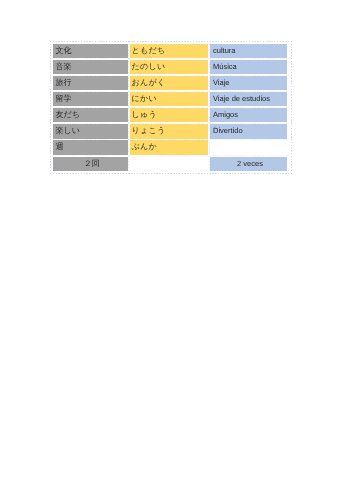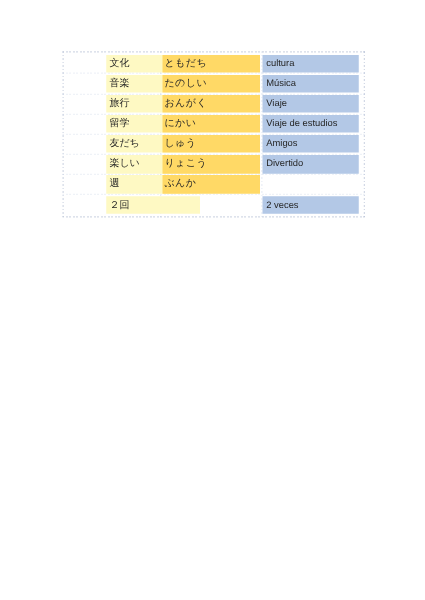--- a/index.html
+++ b/index.html
@@ -12,21 +12,21 @@
          repeating-linear-gradient(to bottom,rgba(150,165,195,0.42) 0 1.4px,transparent 1.4px 2.8px) left top/1px 100% no-repeat,
          repeating-linear-gradient(to bottom,rgba(150,165,195,0.42) 0 1.4px,transparent 1.4px 2.8px) right top/1px 100% no-repeat;}
   .gridline-v{position:absolute;top:40.5px;height:133px;width:1px;
        background:repeating-linear-gradient(to bottom,rgba(155,175,210,0.22) 0 1.4px,transparent 1.4px 2.8px);}
   .gridline-h{position:absolute;left:50px;width:242px;height:1px;
        background:repeating-linear-gradient(to right,rgba(155,175,210,0.16) 0 1.4px,transparent 1.4px 2.8px);}
   .vocab-table{position:absolute;left:52.5px;top:43.5px;width:236.5px;height:127.4px;}
   .row{position:absolute;left:0;width:236.5px;height:14.35px;}
   .cell{position:absolute;top:0;height:14.35px;line-height:14.35px;font-size:7.5px;color:#262626;
         padding-left:3px;box-sizing:border-box;white-space:nowrap;overflow:hidden;}
-  .c-kanji{left:0;width:75.4px;background:#fef9c3;font-size:8px;margin-left:32px;}
+  .c-kanji{left:0;width:75.4px;background:#a3a3a3;font-size:8px;}
   .c-kana{left:77.5px;width:78px;background:#ffd966;font-size:8px;letter-spacing:0.35px;padding-left:1.5px;}
   .c-es{left:157.5px;width:77px;background:#b3c8e6;}
 </style>
 </head>
 <body>
 
 <div class="page">
   <div class="table-outline"></div>
   <div class="gridline-v" style="left:128px"></div>
   <div class="gridline-v" style="left:209px"></div>
@@ -67,18 +67,18 @@
       </div>
       <div class="row" style="top: 64.6px;">
         <div class="cell c-kanji">友だち</div>
         <div class="cell c-kana">しゅう</div>
         <div class="cell c-es">Amigos</div>
       </div>
       <div class="row" style="top: 96.9px;">
         <div class="cell c-kanji">週</div>
         <div class="cell c-kana">ぶんか</div>
       </div>
-      <div class="row" style="top: 113.05px;">
+      <div class="row" style="top: 113.05px; text-align: center;">
         <div class="cell c-kanji">２回</div>
         <div class="cell c-es">2 veces</div>
       </div>
     </div>
 </div>
 
 </body></html>

